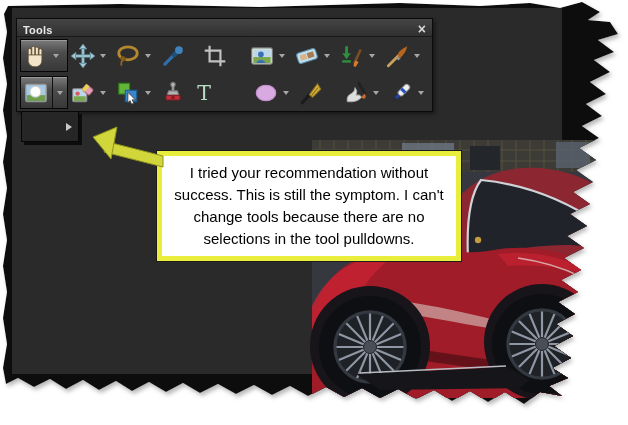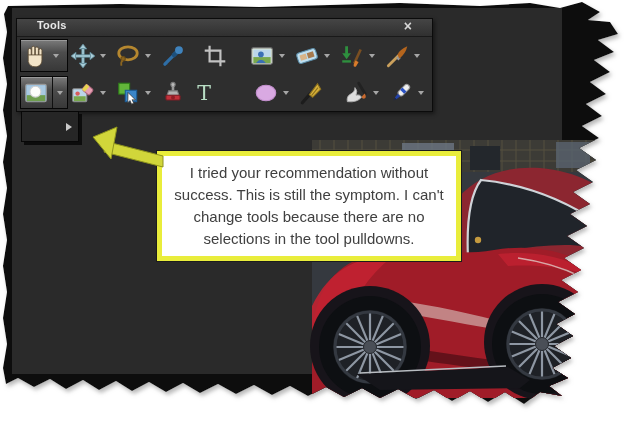--- a/index.html
+++ b/index.html
@@ -3,22 +3,22 @@
 <meta charset="utf-8">
 <style>
   html,body{margin:0;padding:0;background:#fff;}
   .stage{position:relative;width:628px;height:425px;overflow:hidden;background:#fff;
          font-family:"Liberation Sans",sans-serif;}
   .stage svg.bg{position:absolute;left:0;top:0;z-index:0;}
 
   
   .palette{position:absolute;left:16px;top:18px;width:415px;z-index:10;
            background:#2e2e2e;border:1px solid #0b0b0b;box-shadow:2px 2px 4px rgba(0,0,0,.45);}
-  .titlebar{height:17px;display:flex;align-items:flex-start;justify-content:space-between;
-            padding:0 20px;background:linear-gradient(180deg,#454545,#303030);
+  .titlebar{height:17px;display:flex;align-items:flex-end;justify-content:space-between;
+            padding:0 6px;background:linear-gradient(180deg,#454545,#303030);
             border-bottom:1px solid #191919;}
   .title{color:#e8e8e8;font-size:11px;font-weight:bold;letter-spacing:.2px;}
   .closebtn{color:#d6d6d6;font-size:14px;font-weight:bold;line-height:14px;cursor:default;}
   .toolrow{display:flex;align-items:center;height:37px;padding-left:3px;}
   .tool{display:flex;align-items:center;height:33px;box-sizing:border-box;flex:0 0 auto;}
   .ticon{width:26px;height:26px;margin-left:2px;display:block;flex:0 0 auto;}
   .ticon svg{width:26px;height:26px;display:block;}
   .ddwrap{display:flex;align-items:center;align-self:stretch;padding:0 3px 0 4px;}
   .dd{width:0;height:0;border-left:3.5px solid transparent;border-right:3.5px solid transparent;
       border-top:4px solid #a6a6a6;}
@@ -29,21 +29,21 @@
   
   .flyout{position:absolute;left:21px;top:111px;width:56px;height:29px;z-index:12;
           background:#262626;border:1px solid #070707;box-shadow:3px 3px 0 rgba(5,5,5,.8);}
   .flyout .expander{position:absolute;right:6px;top:50%;margin-top:-4px;width:0;height:0;
           border-top:4px solid transparent;border-bottom:4px solid transparent;
           border-left:6px solid #c9c9c9;}
 
   
   .callout{position:absolute;left:157px;top:151px;width:282px;z-index:15;
            background:#fff;border:5px solid #e9ed3b;box-shadow:0 0 0 1px #1c1c1c;
-           padding:6px 6px;text-align:center;color:#404040;font-size:15px;line-height:22px;
+           padding:6px 6px;text-align:center;color:#000000;font-size:15px;line-height:22px;
            white-space:pre-line;}
   .arrowsvg{position:absolute;left:0;top:0;z-index:16;pointer-events:none;}
 </style>
 </head>
 <body>
 
 <div class="stage">
 
   <svg class="bg" width="628" height="425" viewBox="0 0 628 425">
     <defs>

